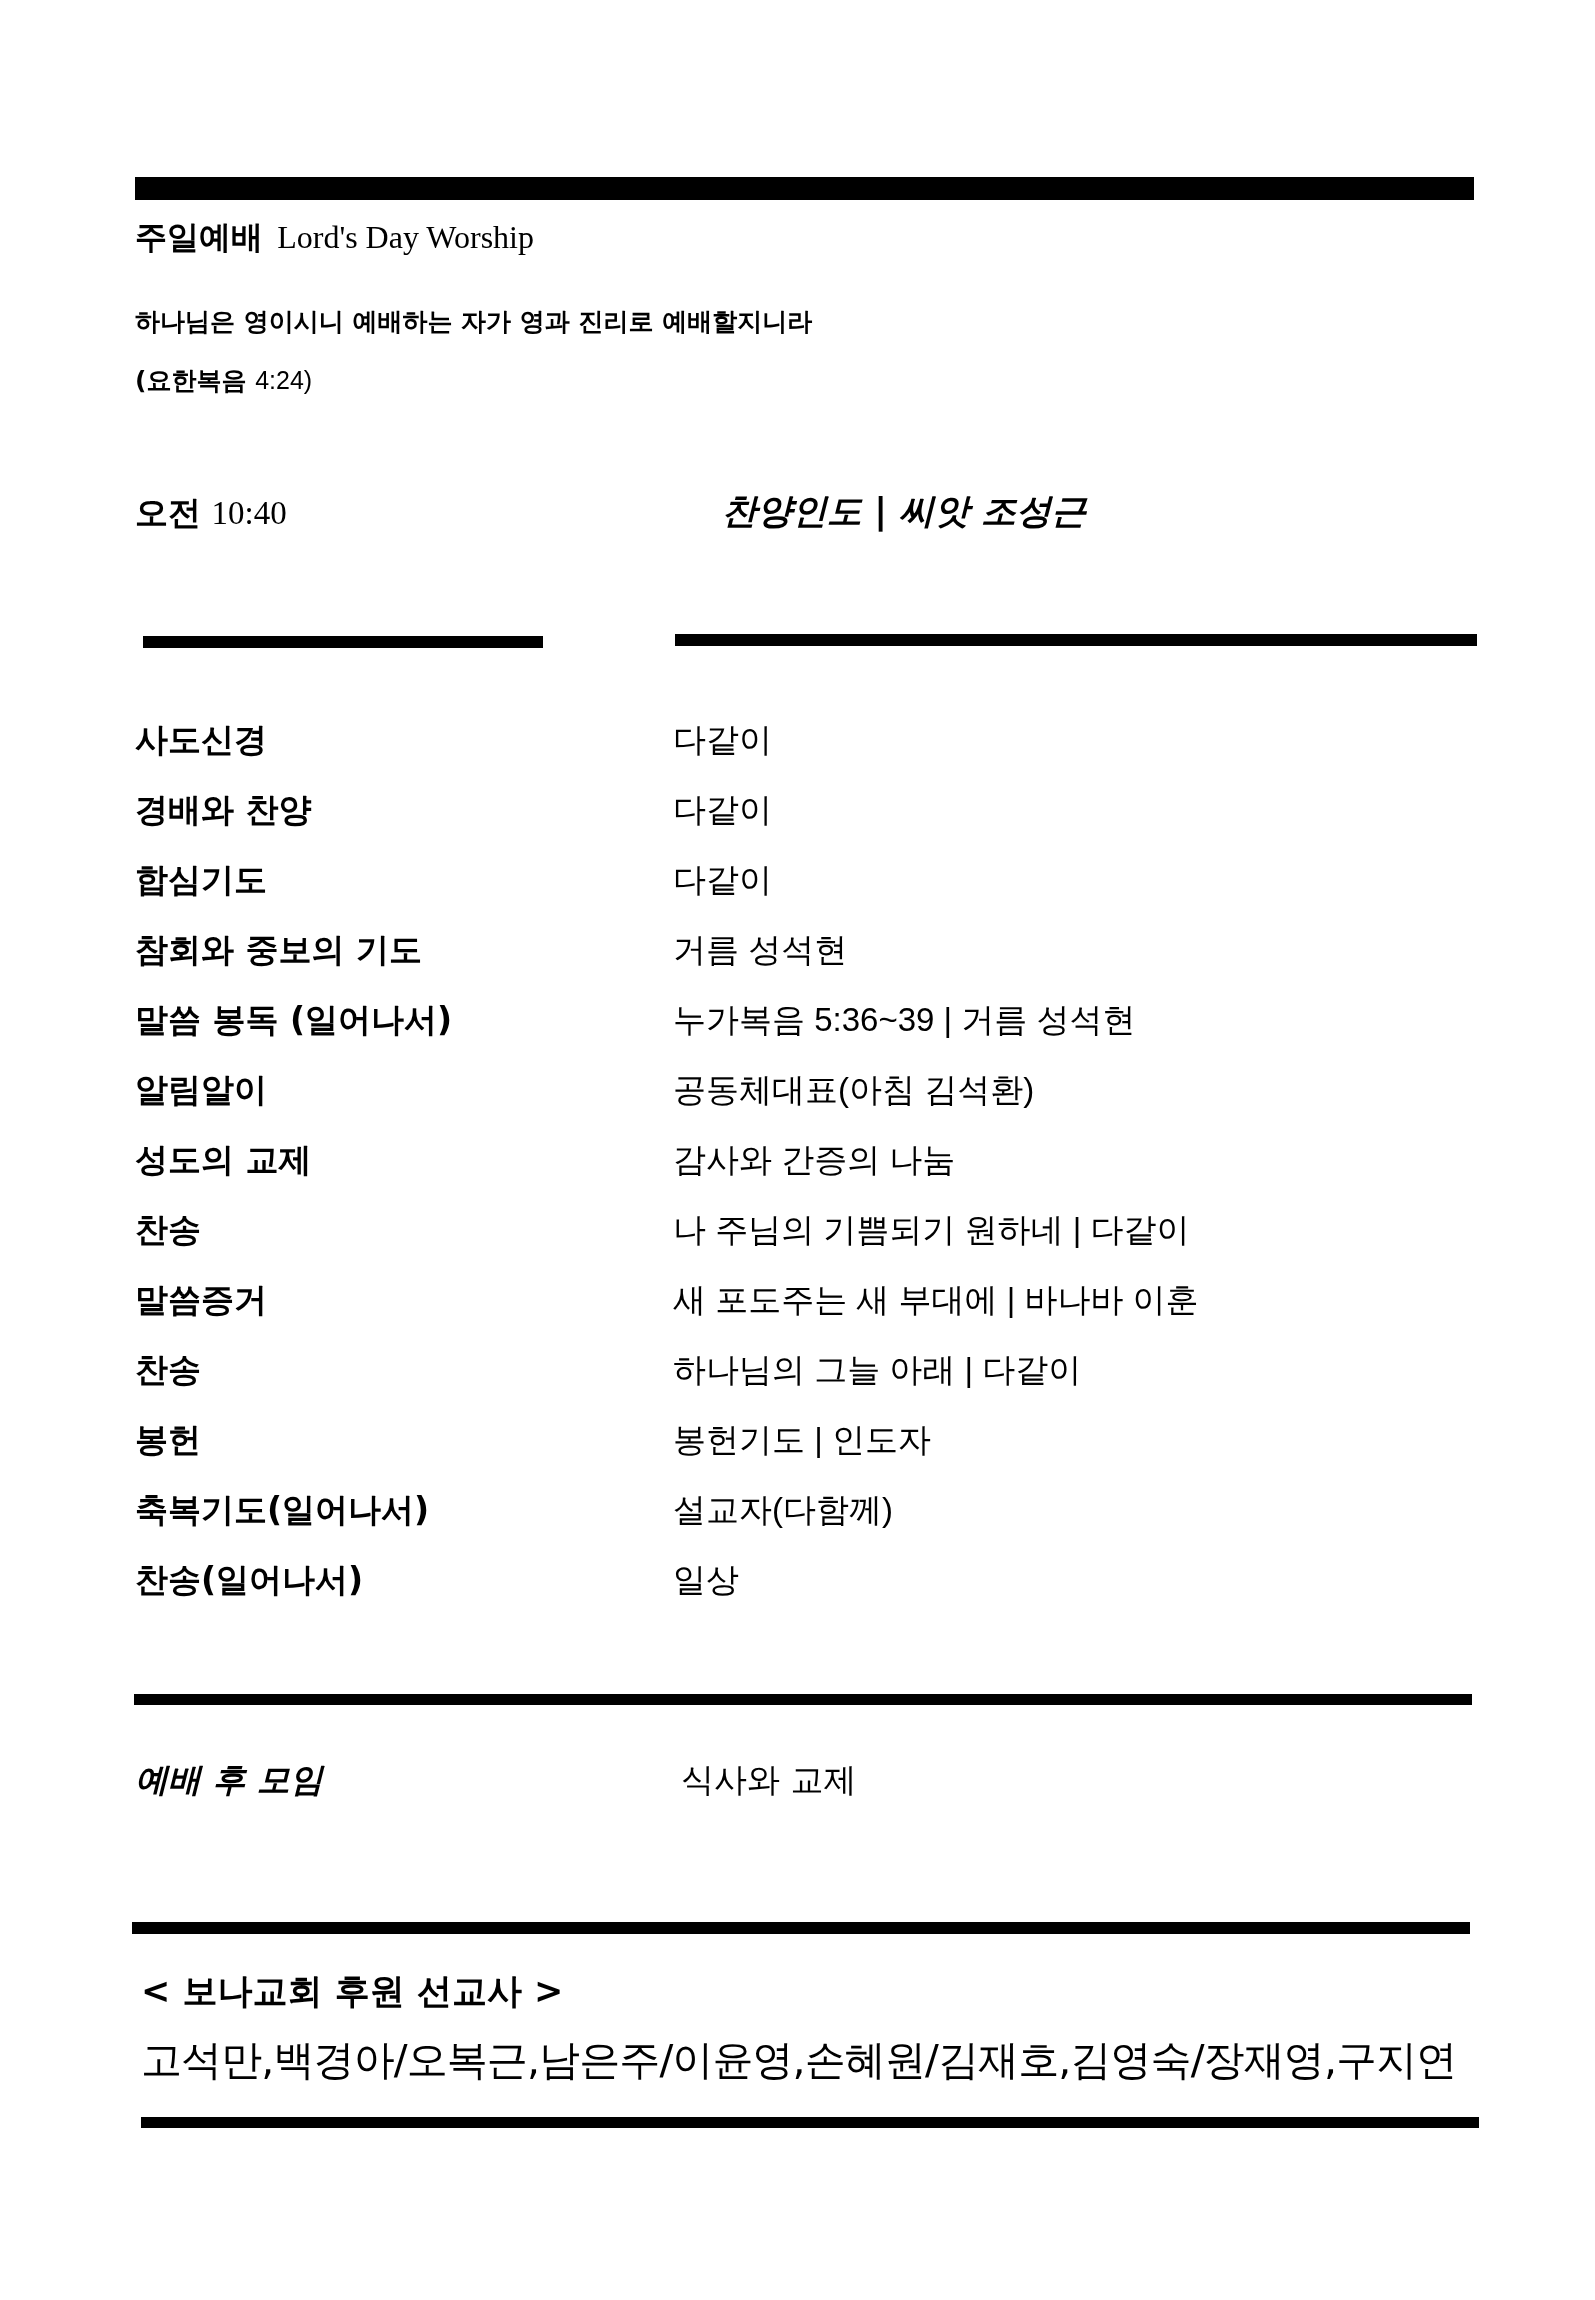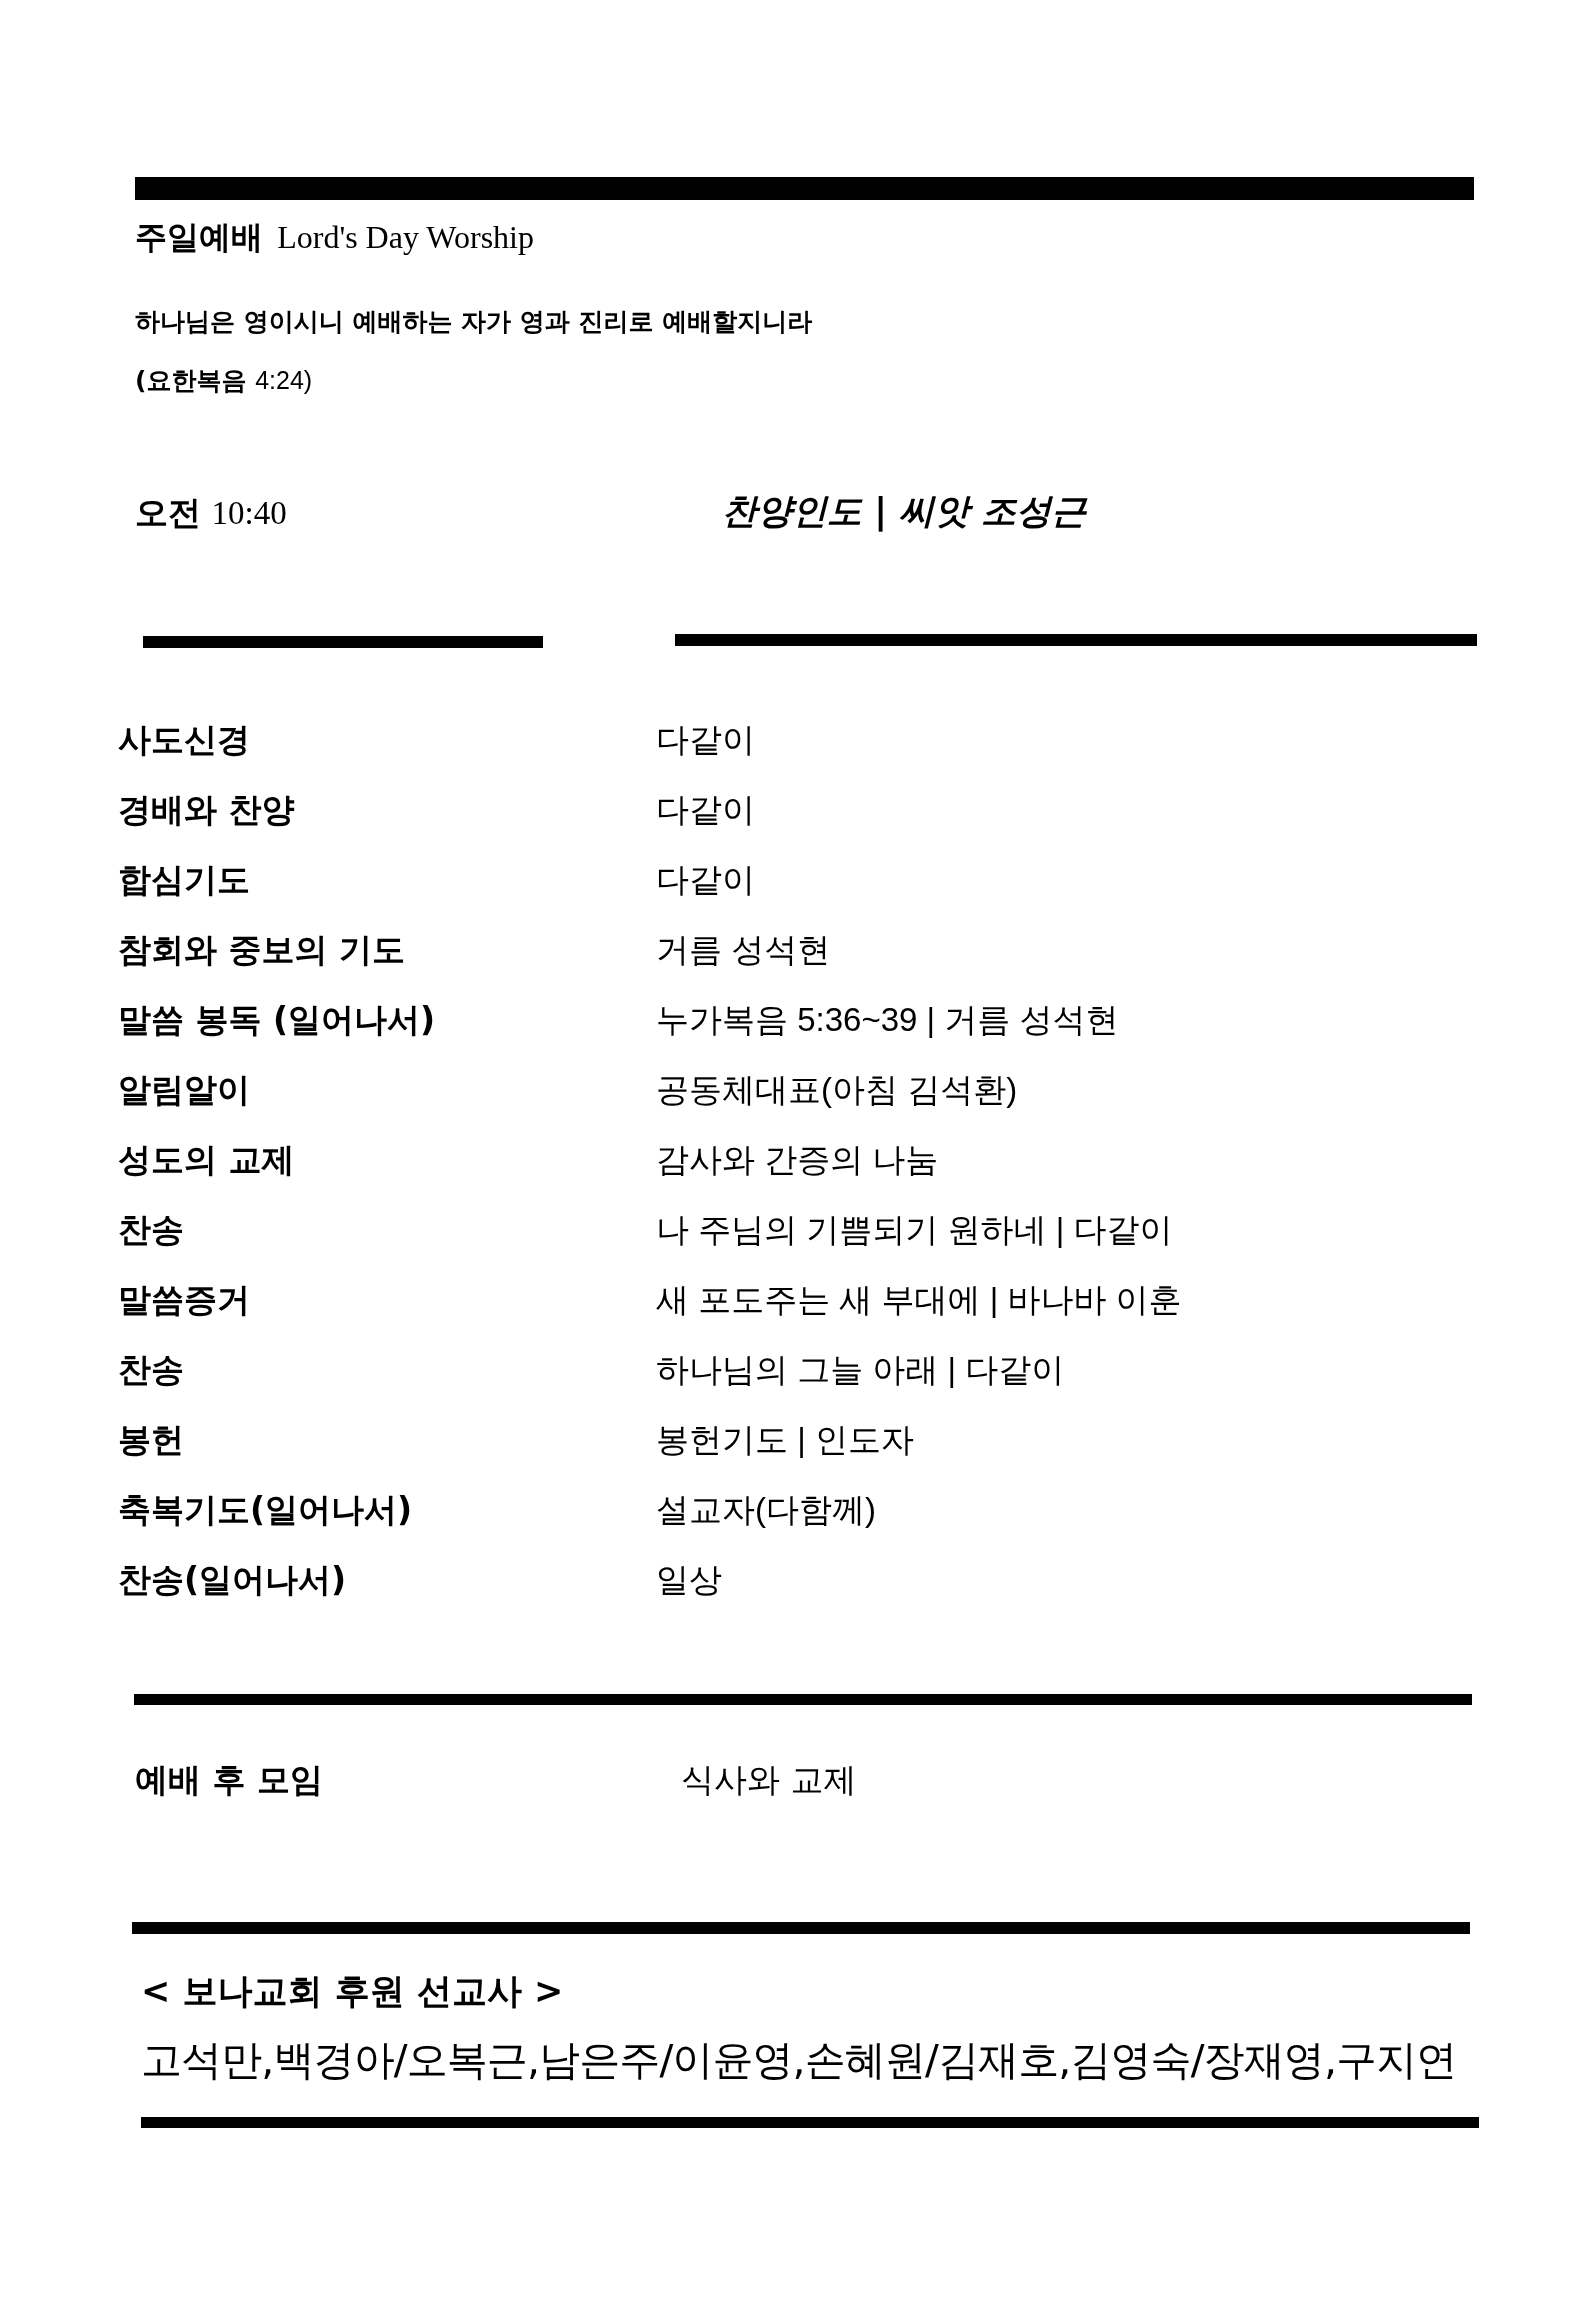--- a/index.html
+++ b/index.html
@@ -7,21 +7,21 @@
   .bar { position:absolute; background:#000; }
   .abs { position:absolute; white-space:nowrap; }
   .bold { font-weight:bold; }
   .serif { font-family:"Liberation Serif", "DejaVu Serif", serif; font-weight:normal; }
   .hdr { left:135px; top:216px; font-size:32px; }
   .hdr .en { font-size:32px; margin-left:4px; }
   .verse { left:135px; top:293px; font-size:25px; font-weight:bold; line-height:58px; }
   .verse .ref-num { font-family:Liberation Sans, sans-serif; font-weight:normal; }
   .time { left:135px; top:491px; font-size:33px; }
   .leader { left:722px; top:488px; font-size:35px;font-style:italic; }
-  .program { position:absolute; left:118px; top:705px; width:1345px; }
+  .program { position:absolute; left:135px; top:705px; width:1345px; }
   .row { height:70px; display:flex; align-items:center; }
   .row .label { width:538px; font-weight:bold; font-size:33px; }
   .row .value { font-size:33px; font-family:"Liberation Sans", "DejaVu Sans", sans-serif; }
   .after { top:1758px; font-size:33px; }
   .missions-title { left:141px; top:1968px; font-size:35px; font-weight:bold; }
   .missions-list { left:141px; top:2033px; font-size:41px; letter-spacing:-0.9px; }
 </style>
 </head>
 <body>
 
@@ -100,21 +100,21 @@
       <span class="value">설교자(다함께)</span>
     </div>
   <div class="row">
       <span class="label">찬송(일어나서)</span>
       <span class="value">일상</span>
     </div>
 </div>
 
 <div class="bar" style="left:134px; top:1694px; width:1338px; height:11px;"></div>
 
-<div class="abs after bold" style="left:135px;">예배 후 모임</div>
+<div class="abs after bold" style="left:135px;font-style:italic;">예배 후 모임</div>
 <div class="abs after" style="left:681px;">식사와 교제</div>
 
 <div class="bar" style="left:132px; top:1922px; width:1338px; height:12px;"></div>
 
 <div class="abs missions-title">&lt; 보나교회 후원 선교사 &gt;</div>
 <div class="abs missions-list">고석만,백경아/오복근,남은주/이윤영,손혜원/김재호,김영숙/장재영,구지연</div>
 
 <div class="bar" style="left:141px; top:2117px; width:1338px; height:11px;"></div>
 
 

